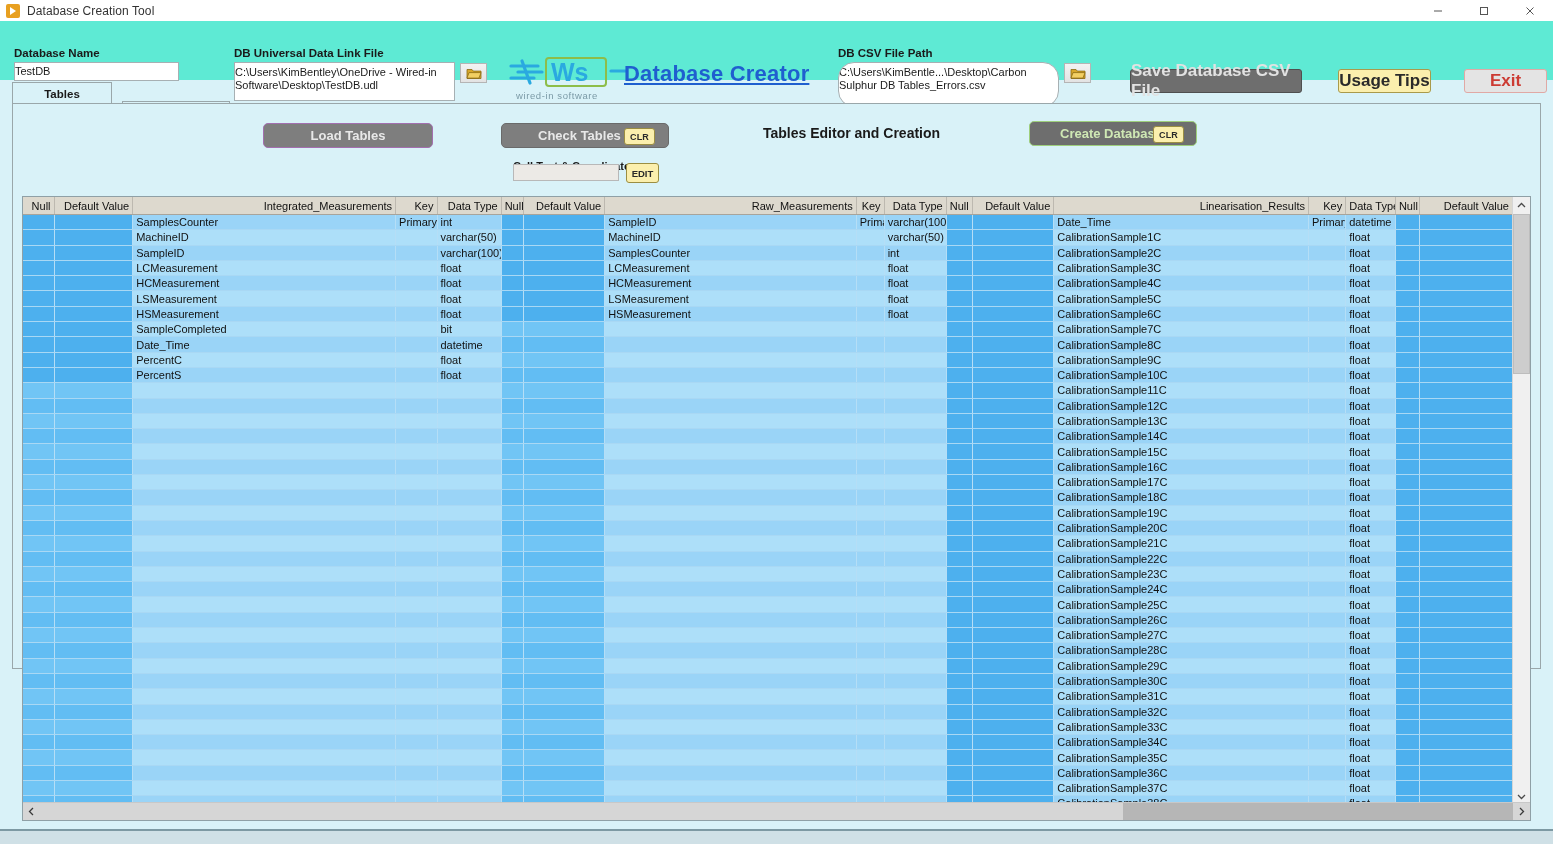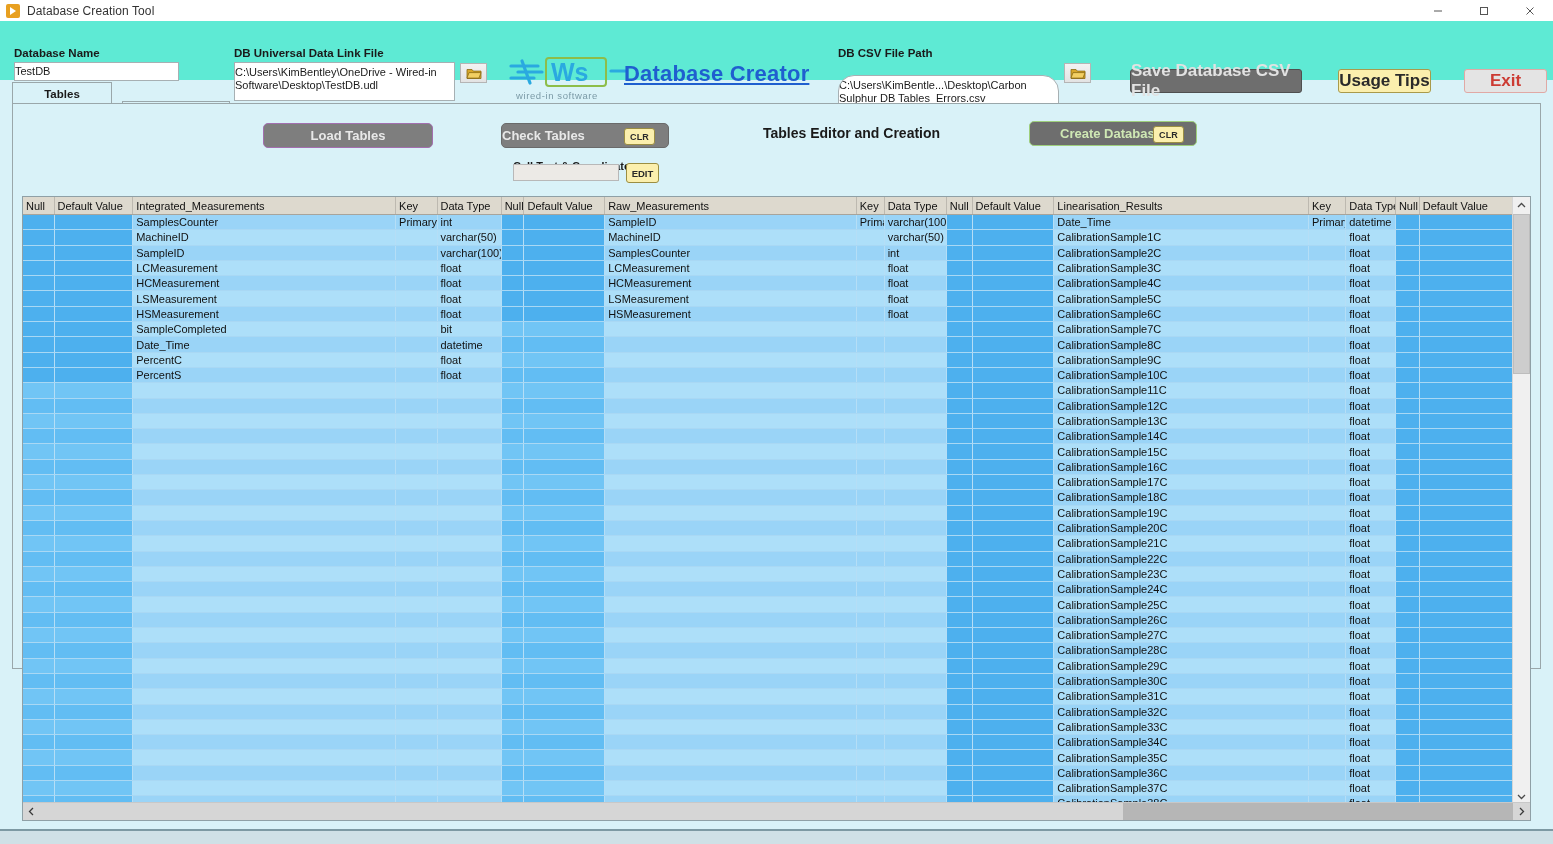--- a/index.html
+++ b/index.html
@@ -69,21 +69,21 @@
     background: #ffffff;
     border: 1px solid #a7b0b3;
     box-sizing: border-box;
     font-size: 11px; color: #1a1a1a;
     padding: 3px 0;
     line-height: 13px;
     overflow: hidden;
   }
   .db-name-box { left: 14px; top: 41px; width: 165px; height: 19px; padding-top: 2px;}
   .udl-box { left: 234px; top: 41px; width: 221px; height: 39px; }
-  .csv-box { left: 838px; top: 54px; width: 221px; height: 45px; border-radius: 16px; }
+  .csv-box { left: 838px; top: 41px; width: 221px; height: 45px; border-radius: 16px; }
 
   .folder-btn {
     position: absolute;
     width: 27px; height: 20px;
     background: linear-gradient(#f3f3f3,#e3e3e3);
     border: 1px solid #b5b5b5;
     box-sizing: border-box;
     display: flex; align-items: center; justify-content: center;
   }
   .folder-btn.udl { left: 460px; top: 42px; }
@@ -174,20 +174,21 @@
   .btn-load {
     left: 250px; top: 19px; width: 170px; height: 25px;
     background: #7e7e7e; color: #e8e8e8;
     border: 1px solid #a36fb0;
   }
   .btn-check {
     left: 488px; top: 19px; width: 168px; height: 25px;
     background: #7e7e7e; color: #e8e8e8;
     border: 1px solid #6a6a6a;
     justify-content: flex-start;
+    padding-left: 36px;
   }
   .btn-create {
     left: 1016px; top: 17px; width: 168px; height: 25px;
     background: #6e6e6e; color: #cfe8b4;
     border: 1px solid #9ecf7c;
     justify-content: flex-start;
     padding-left: 30px;
   }
   .clr-chip {
     position: absolute;
@@ -248,21 +249,21 @@
     table-layout: fixed;
     width: 1490px;
     font-size: 11px;
     color: #111;
   }
   table.grid th {
     background: #ddd9ce;
     border-right: 1px solid #bdb9b0;
     border-bottom: 1px solid #a8a49b;
     font-weight: normal;
-    text-align: left;
+    text-align: right;
     padding: 1px 3px;
     height: 15px;
     font-size: 11px;
     white-space: nowrap;
     overflow: hidden;
   }
   table.grid td {
     border-right: 1px solid #b5def6;
     border-bottom: 1px solid #a9d8f4;
     padding: 0px 3px;

